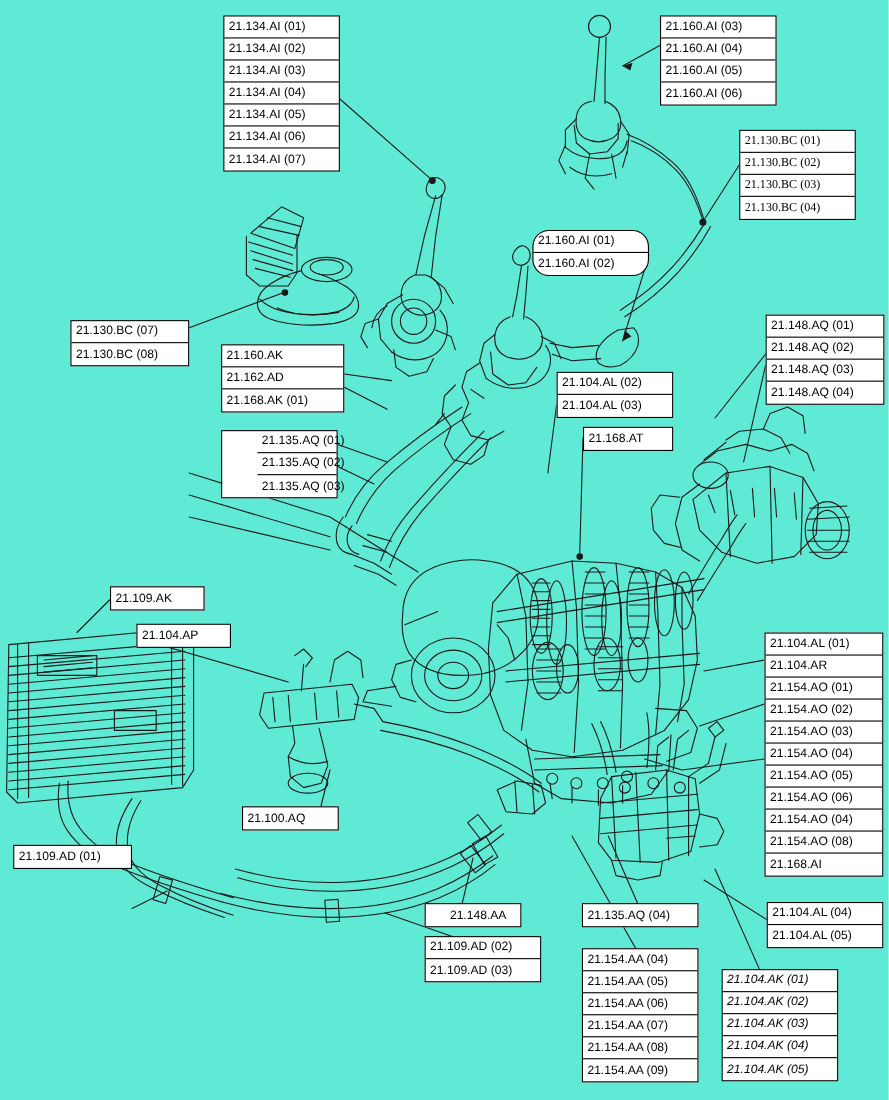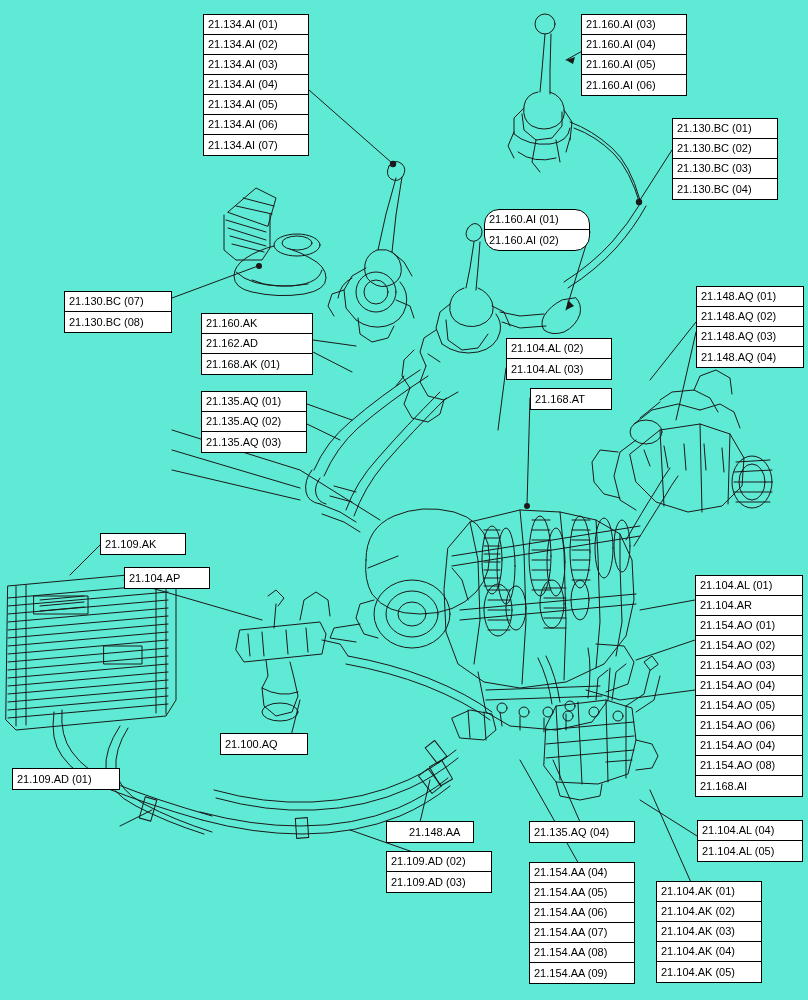--- a/index.html
+++ b/index.html
@@ -354,28 +354,28 @@
   <div class="label-group" style="left:203px; top:14px; width:106px;">
     <div class="lbl">21.134.AI (01)</div>
     <div class="lbl">21.134.AI (02)</div>
     <div class="lbl">21.134.AI (03)</div>
     <div class="lbl">21.134.AI (04)</div>
     <div class="lbl">21.134.AI (05)</div>
     <div class="lbl">21.134.AI (06)</div>
     <div class="lbl">21.134.AI (07)</div>
   </div>
 
-  <div class="label-group" style="left:581px; top:14px; width:106px;">
+  <div class="label-group" style="left:600px; top:14px; width:106px;">
     <div class="lbl">21.160.AI (03)</div>
     <div class="lbl">21.160.AI (04)</div>
     <div class="lbl">21.160.AI (05)</div>
     <div class="lbl">21.160.AI (06)</div>
   </div>
 
-  <div class="label-group" style="left:672px; top:118px; width:106px;">
+  <div class="label-group" style="left:672px; top:118px; width:106px;font-family:Liberation Serif, serif;">
     <div class="lbl">21.130.BC (01)</div>
     <div class="lbl">21.130.BC (02)</div>
     <div class="lbl">21.130.BC (03)</div>
     <div class="lbl">21.130.BC (04)</div>
   </div>
 
   <div class="label-group" style="left:484px; top:209px; width:106px;border-radius:15px;">
     <div class="lbl">21.160.AI (01)</div>
     <div class="lbl">21.160.AI (02)</div>
   </div>
@@ -400,21 +400,21 @@
 
   <div class="label-group" style="left:506px; top:338px; width:106px;">
     <div class="lbl">21.104.AL (02)</div>
     <div class="lbl">21.104.AL (03)</div>
   </div>
 
   <div class="label-group" style="left:530px; top:388px; width:82px;">
     <div class="lbl">21.168.AT</div>
   </div>
 
-  <div class="label-group" style="left:201px; top:391px; width:106px;">
+  <div class="label-group" style="left:201px; top:391px; width:106px;padding-left:32px;">
     <div class="lbl">21.135.AQ (01)</div>
     <div class="lbl">21.135.AQ (02)</div>
     <div class="lbl">21.135.AQ (03)</div>
   </div>
 
 
   <div class="label-group" style="left:100px; top:533px; width:86px;">
     <div class="lbl">21.109.AK</div>
   </div>
 
@@ -464,21 +464,21 @@
 
   <div class="label-group" style="left:529px; top:862px; width:106px;">
     <div class="lbl">21.154.AA (04)</div>
     <div class="lbl">21.154.AA (05)</div>
     <div class="lbl">21.154.AA (06)</div>
     <div class="lbl">21.154.AA (07)</div>
     <div class="lbl">21.154.AA (08)</div>
     <div class="lbl">21.154.AA (09)</div>
   </div>
 
-  <div class="label-group" style="left:656px; top:881px; width:106px;">
+  <div class="label-group" style="left:656px; top:881px; width:106px;font-style:italic;">
     <div class="lbl">21.104.AK (01)</div>
     <div class="lbl">21.104.AK (02)</div>
     <div class="lbl">21.104.AK (03)</div>
     <div class="lbl">21.104.AK (04)</div>
     <div class="lbl">21.104.AK (05)</div>
   </div>
 
 </div>
 
 </body></html>

